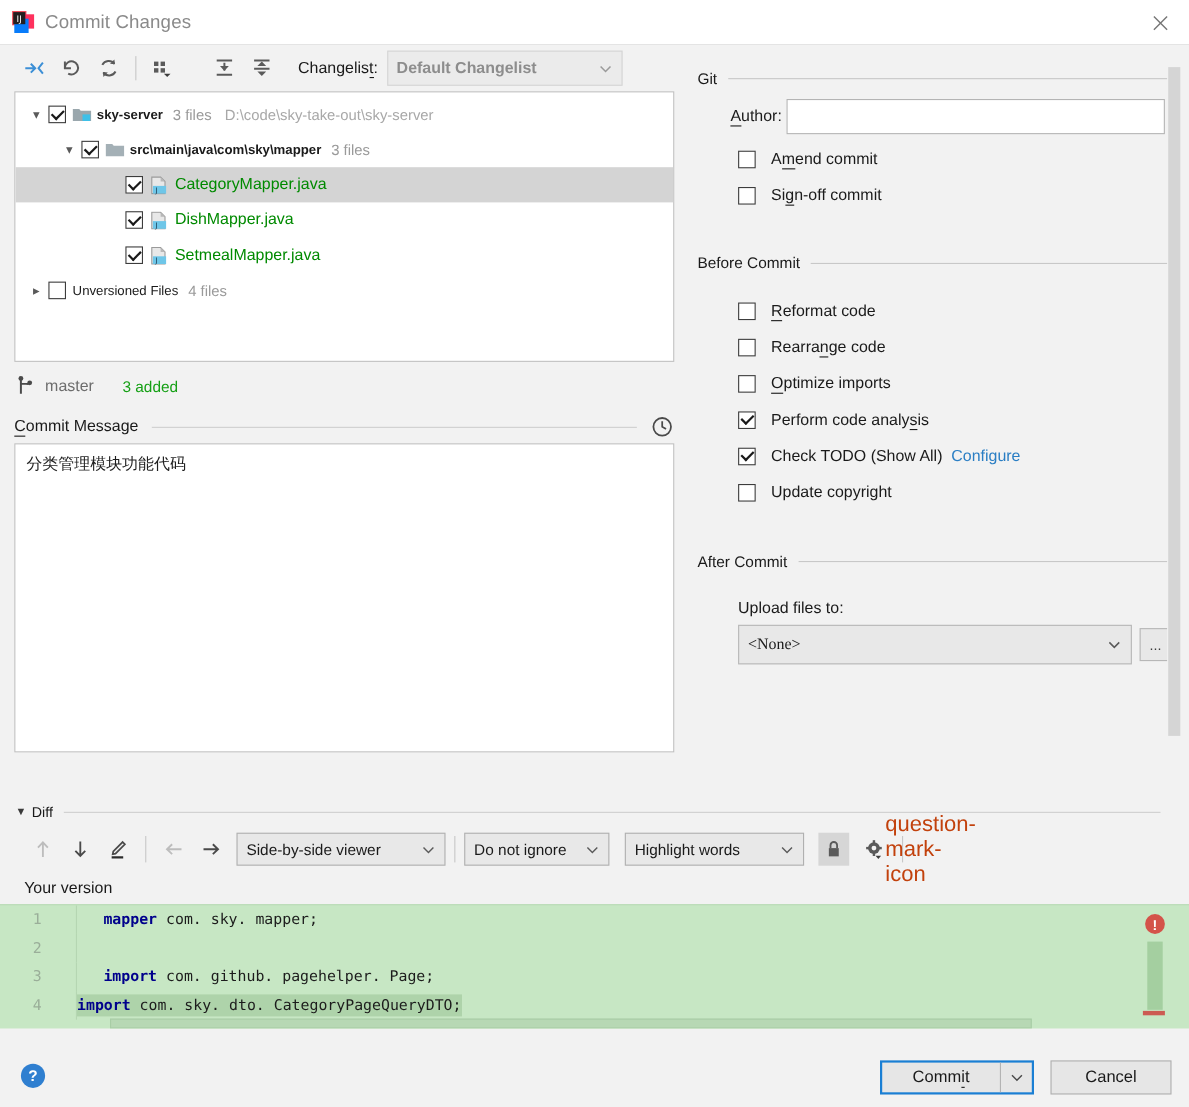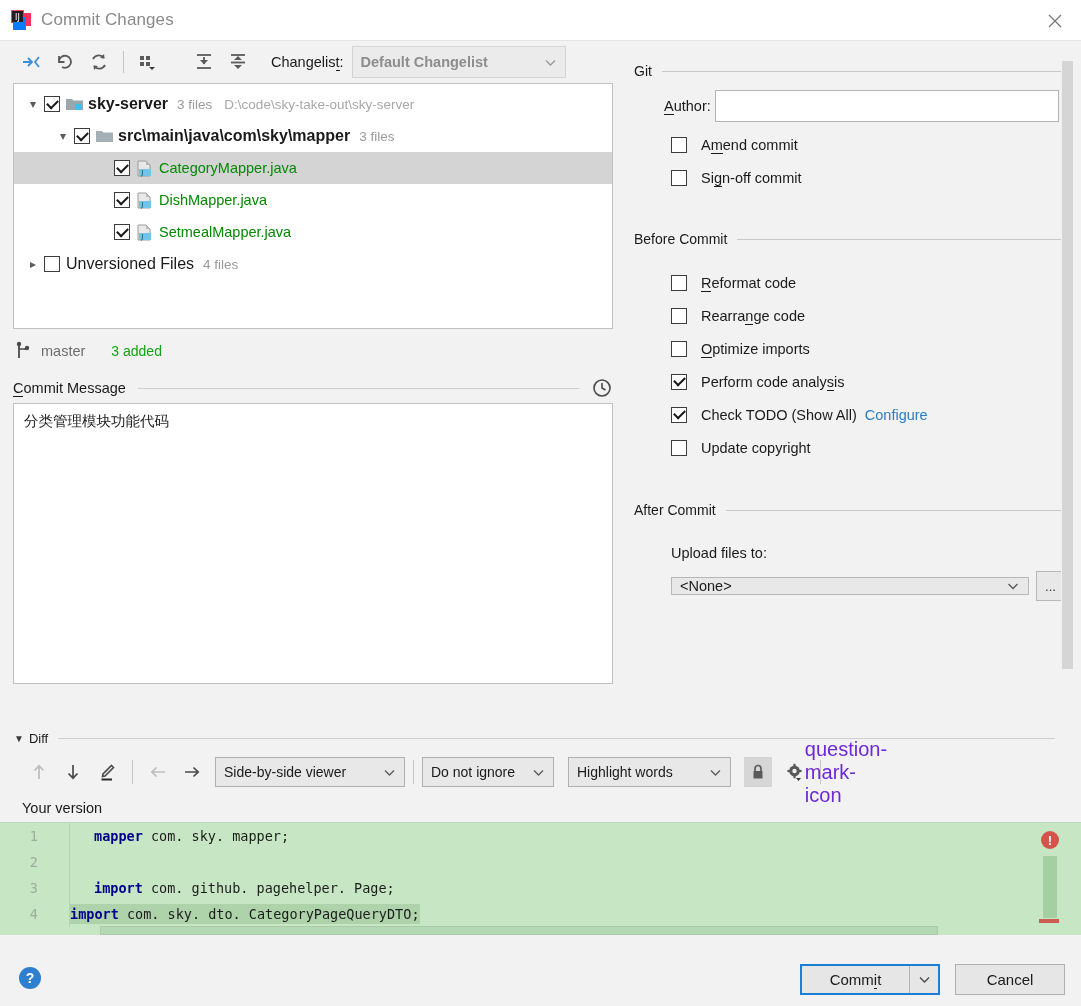--- a/index.html
+++ b/index.html
@@ -61,21 +61,21 @@
   .cb{
     width:16px;height:16px;border:1.6px solid #3c3c3c;background:#fff;flex:0 0 16px;
     display:flex;align-items:center;justify-content:center;margin-right:6px;cursor:default;
   }
   .cb.checked::after{
     content:"";width:9px;height:5px;border-left:2px solid #1a1a1a;border-bottom:2px solid #1a1a1a;
     transform:rotate(-45deg) translate(1px,-1px);
   }
   .ic-folder{width:17px;height:14px;flex:0 0 17px;margin-right:5px;position:relative;}
   .ic-java{width:17px;height:17px;flex:0 0 17px;margin-right:6px;position:relative;}
-  .node-name{font-weight:bold;font-size:16px;}
+  .node-name{font-weight:bold;font-size:12px;}
   .node-name.plain{font-weight:normal;}
   .node-name.java{color:#008a00;font-weight:normal;font-size:14.5px;}
   .node-meta{color:#9a9a9a;font-size:13.5px;margin-left:9px;font-weight:normal;}
   .node-path{color:#a8a8a8;font-size:13.5px;margin-left:12px;font-weight:normal;}
 
   
   #branch-row{display:flex;align-items:center;height:32px;margin:6px 0 0 15px;}
   #branch-name{color:#6d6d6d;font-size:14.5px;margin-left:8px;}
   #branch-stat{color:#15a015;font-size:14px;margin-left:26px;}
 
@@ -106,22 +106,22 @@
   #author-lbl{font-size:14.5px;margin-right:4px;}
   #author-lbl u{text-decoration:none;border-bottom:1px solid #1a1a1a;}
   #author-input{
     flex:1;height:32px;background:#fff;border:1px solid #b4b4b4;margin-right:22px;
     padding:0 6px;font-size:14px;
   }
   #configure-link{color:#2a7ec4;font-size:14.5px;margin-left:8px;cursor:default;}
   #upload-lbl{font-size:14.5px;padding-left:37px;height:32px;display:flex;align-items:center;}
   #upload-row{display:flex;align-items:center;padding-left:37px;height:34px;}
   #upload-combo{
-    width:358px;height:18px;background:#e8e8e8;border:1px solid #b7b7b7;
-    display:flex;align-items:center;padding:0 8px;cursor:default;
+    width:358px;height:36px;background:#e8e8e8;border:1px solid #b7b7b7;
+    display:flex;align-items:center;padding:0 8px;cursor:default;font-family:Liberation Serif, serif;
   }
   #upload-combo span{flex:1;font-size:14.5px;}
   #upload-dots{
     width:29px;height:30px;background:#e8e8e8;border:1px solid #b7b7b7;margin-left:7px;
     display:flex;align-items:center;justify-content:center;font-size:13px;color:#3a3a3a;cursor:default;
   }
   
   #right-scroll{position:absolute;right:8px;top:3px;width:12px;height:655px;background:#f2f2f2;}
   #right-thumb{position:absolute;left:1px;top:0px;width:11px;height:608px;background:#d5d5d5;}
 
@@ -490,21 +490,21 @@
           <circle cx="9.5" cy="9" r="2.2" fill="#f2f2f2"></circle>
         <rect x="8.4" y="1.8" width="2.2" height="3" fill="#5a5a5a"></rect>
           <rect x="8.4" y="13.2" width="2.2" height="3" fill="#5a5a5a"></rect>
         <rect x="2.4" y="7.9" width="3" height="2.2" fill="#5a5a5a"></rect>
           <rect x="13.6" y="7.9" width="3" height="2.2" fill="#5a5a5a"></rect>
         <path d="M11 16 L16 16 L13.5 19 Z" fill="#3c3c3c"></path>
       </svg>
     </div>
     <div class="dsep"></div>
     <div class="dtb">
-      <span style="font-size:20px;color:#6d28d9;">question-mark-icon</span>
+      <span style="font-size:20px;color:#c2410c;">question-mark-icon</span>
     </div>
   </div>
 
   <div id="yourver">Your version</div>
 
   <div id="code">
     <div class="cline">
       <span class="lnum">1</span>
       <span class="gut"></span>
       <span class="ctext"><span class="kw">mapper</span><span> com. sky. mapper;</span></span>

